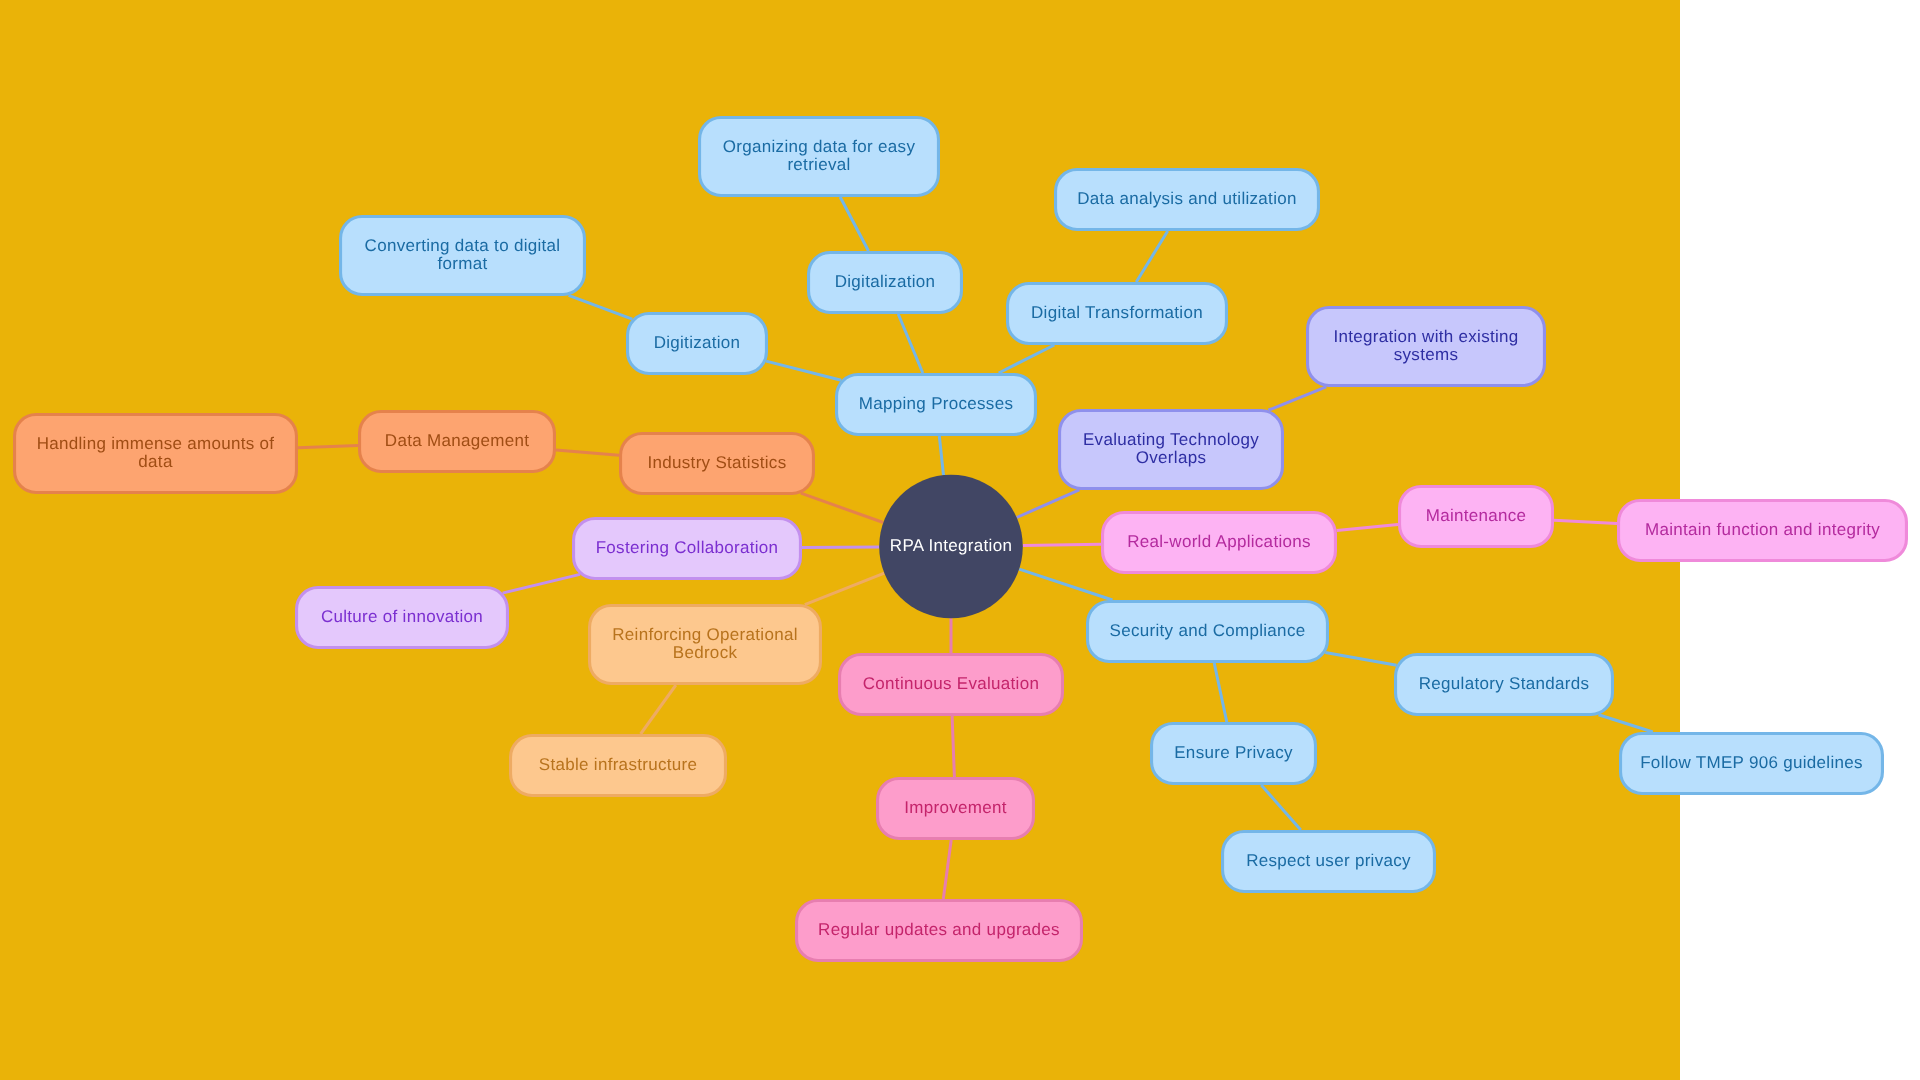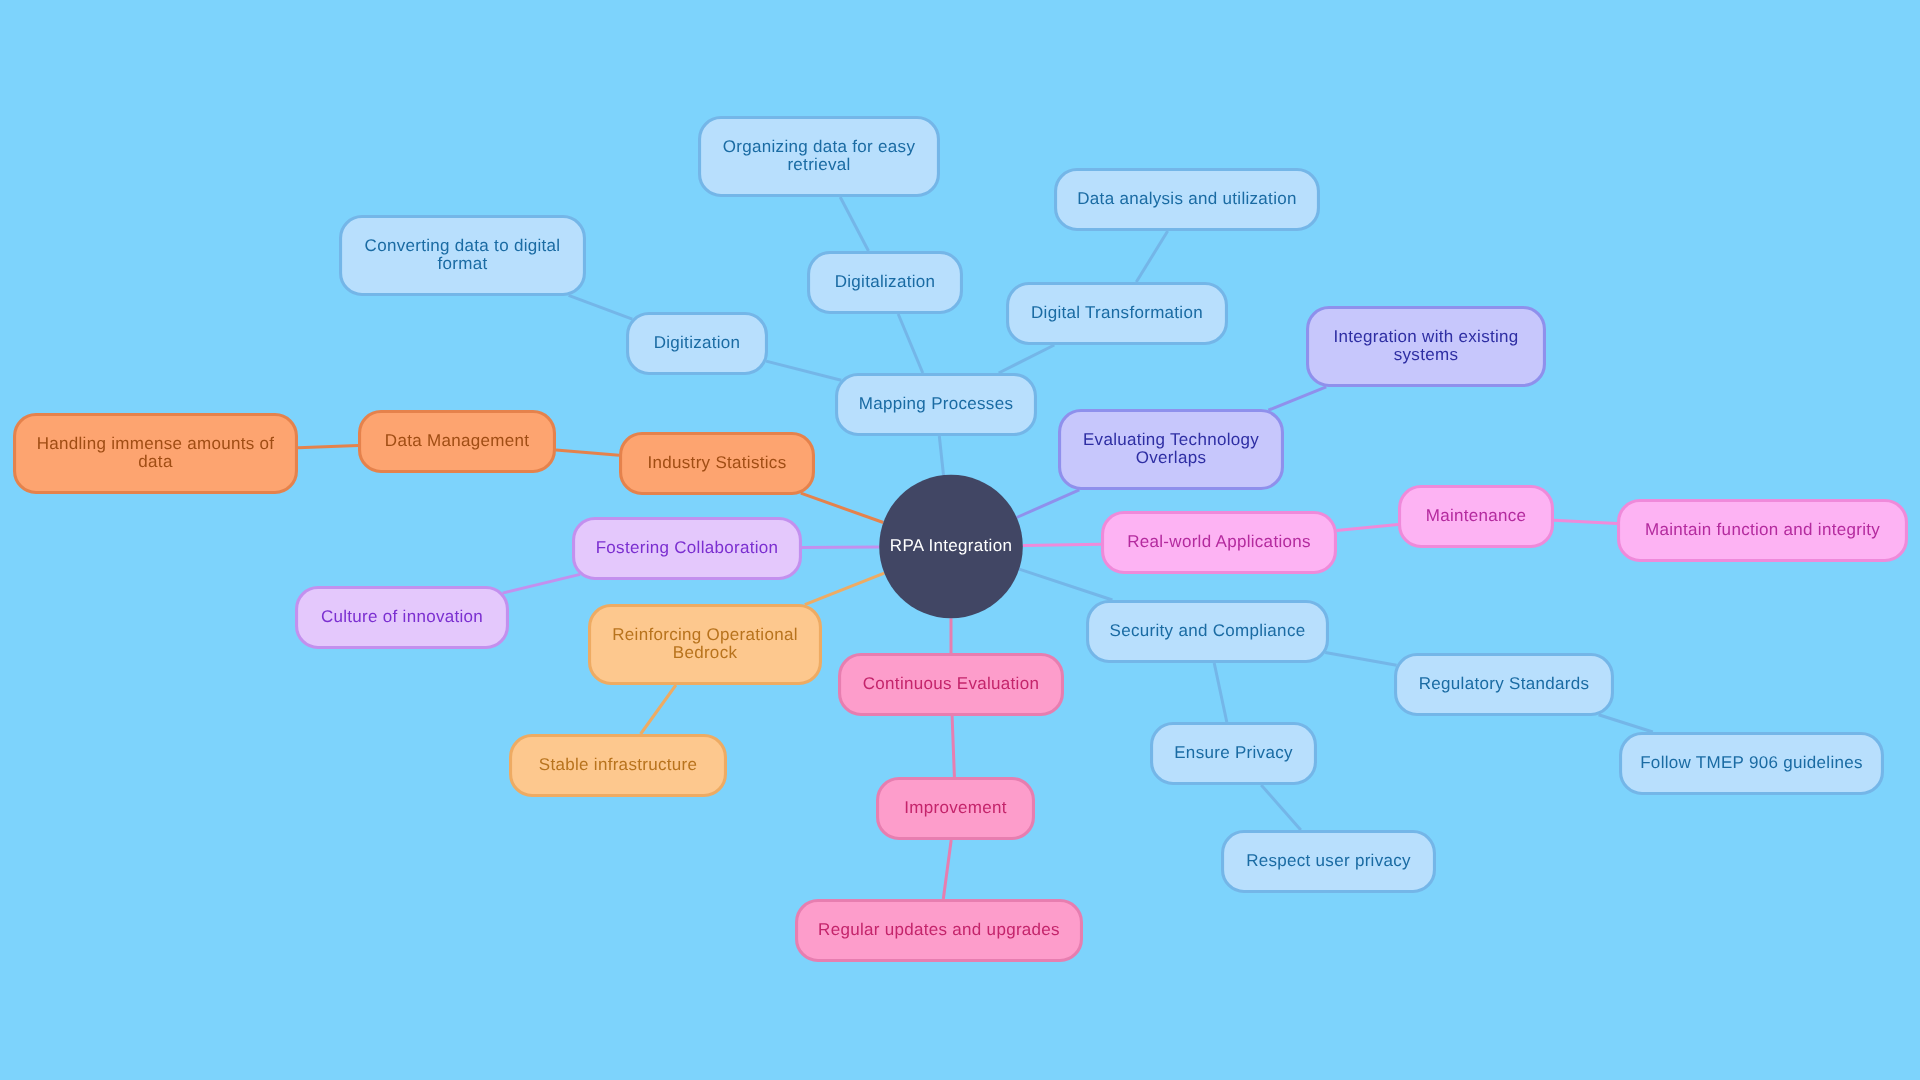--- a/index.html
+++ b/index.html
@@ -1,18 +1,18 @@
 <!DOCTYPE html>
 <html><head>
 <meta charset="utf-8">
 <title>RPA Integration Mind Map</title>
 <style>
   html,body{margin:0;padding:0;background:#ffffff;-webkit-font-smoothing:antialiased;}
   body{width:1920px;height:1080px;overflow:hidden;}
-  #canvas{position:relative;width:1920px;height:1080px;background:#7dd3fc;}
+  #canvas{position:relative;width:1680px;height:1080px;background:#eab308;}
   svg#mindmap{position:absolute;left:0;top:0;width:1920px;height:1080px;display:block;
       will-change:transform;}
   svg#mindmap text{font-family:"Liberation Sans",sans-serif;font-size:17px;
       text-anchor:middle;dominant-baseline:auto;text-rendering:geometricPrecision;letter-spacing:0.3px;}
 </style>
 </head>
 <body>
 
 <div id="canvas">
   <svg id="mindmap" viewBox="0 0 1920 1080">

